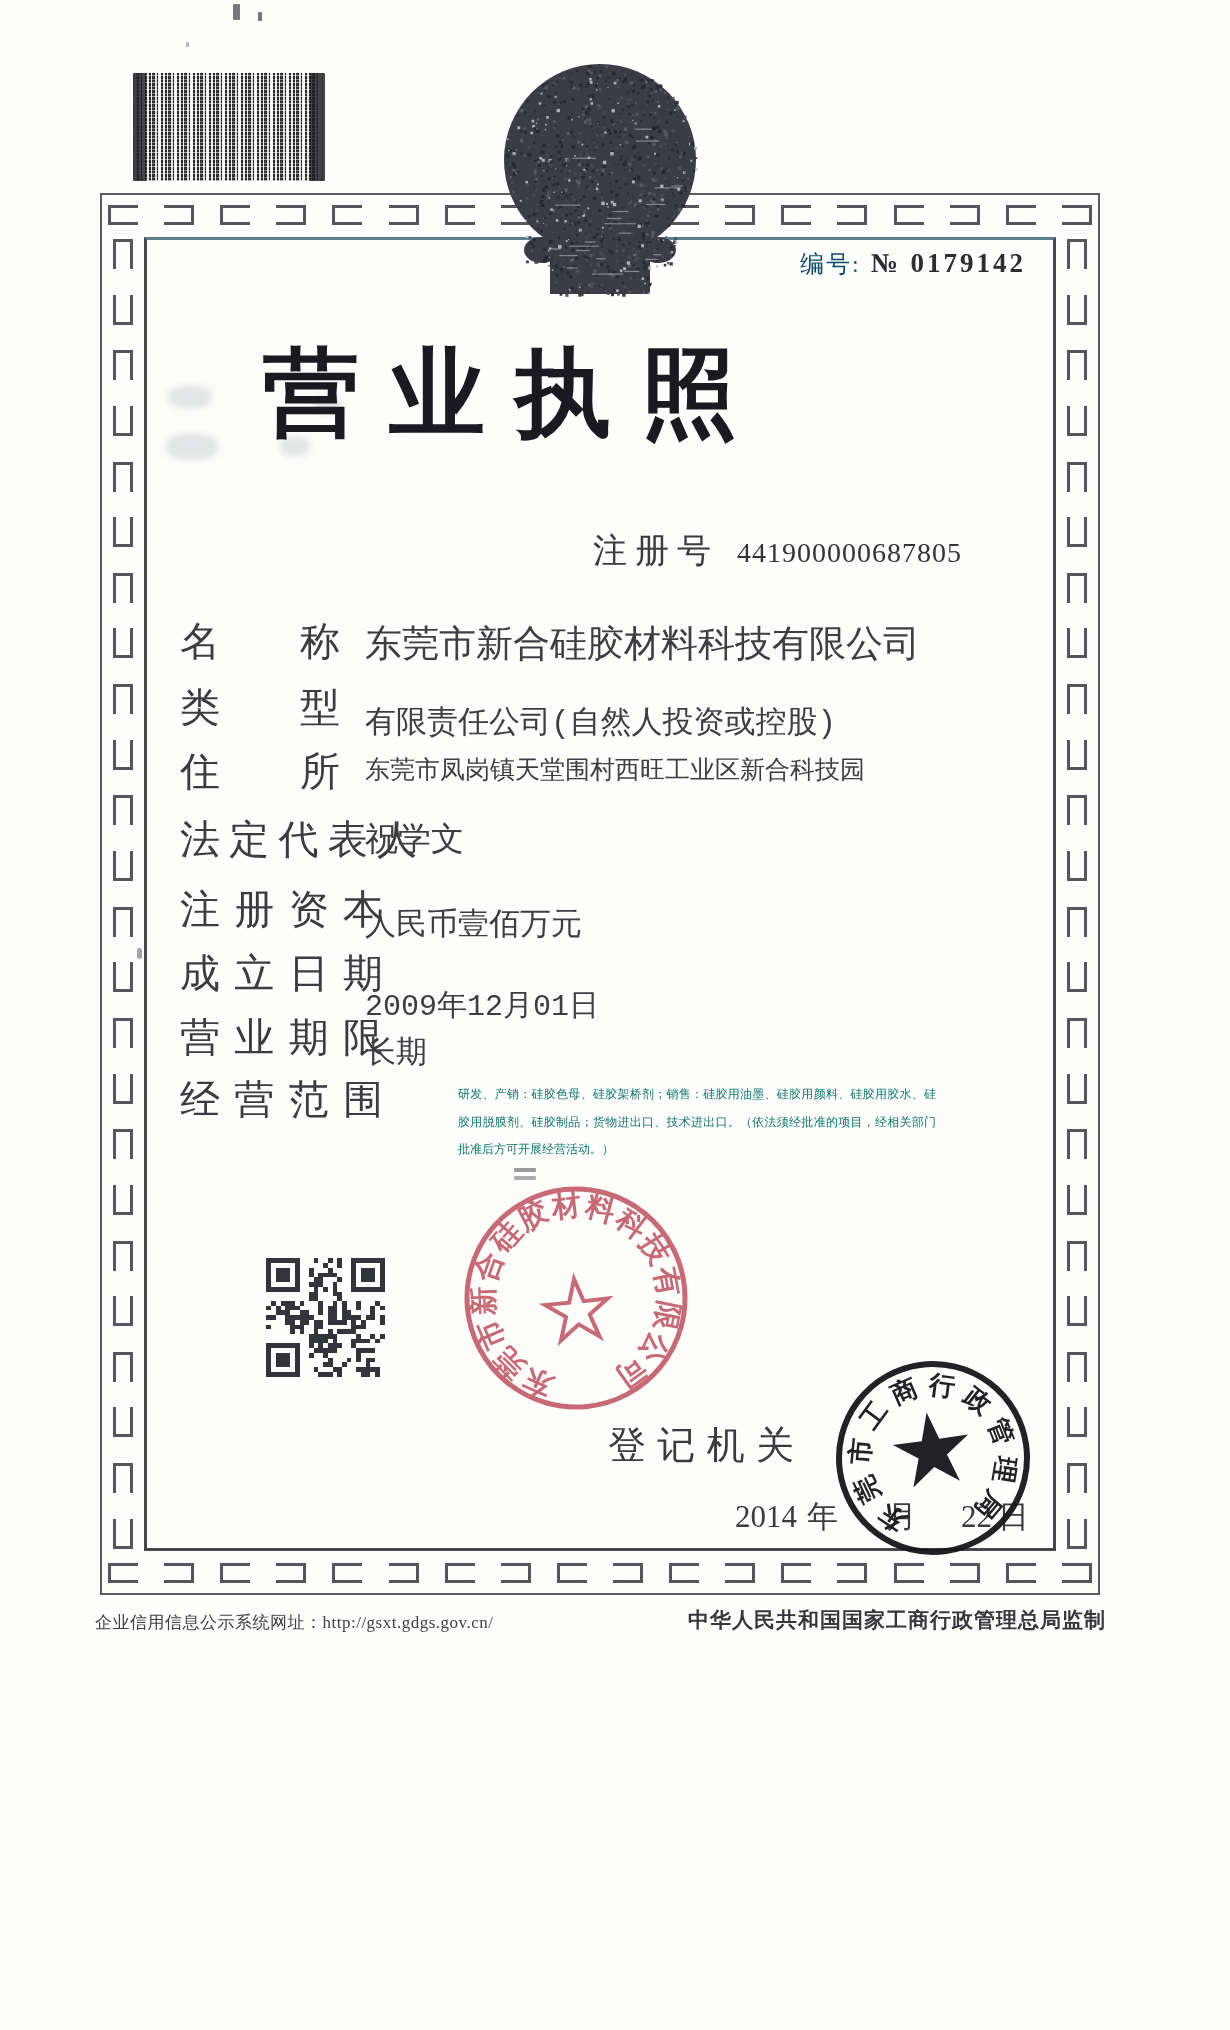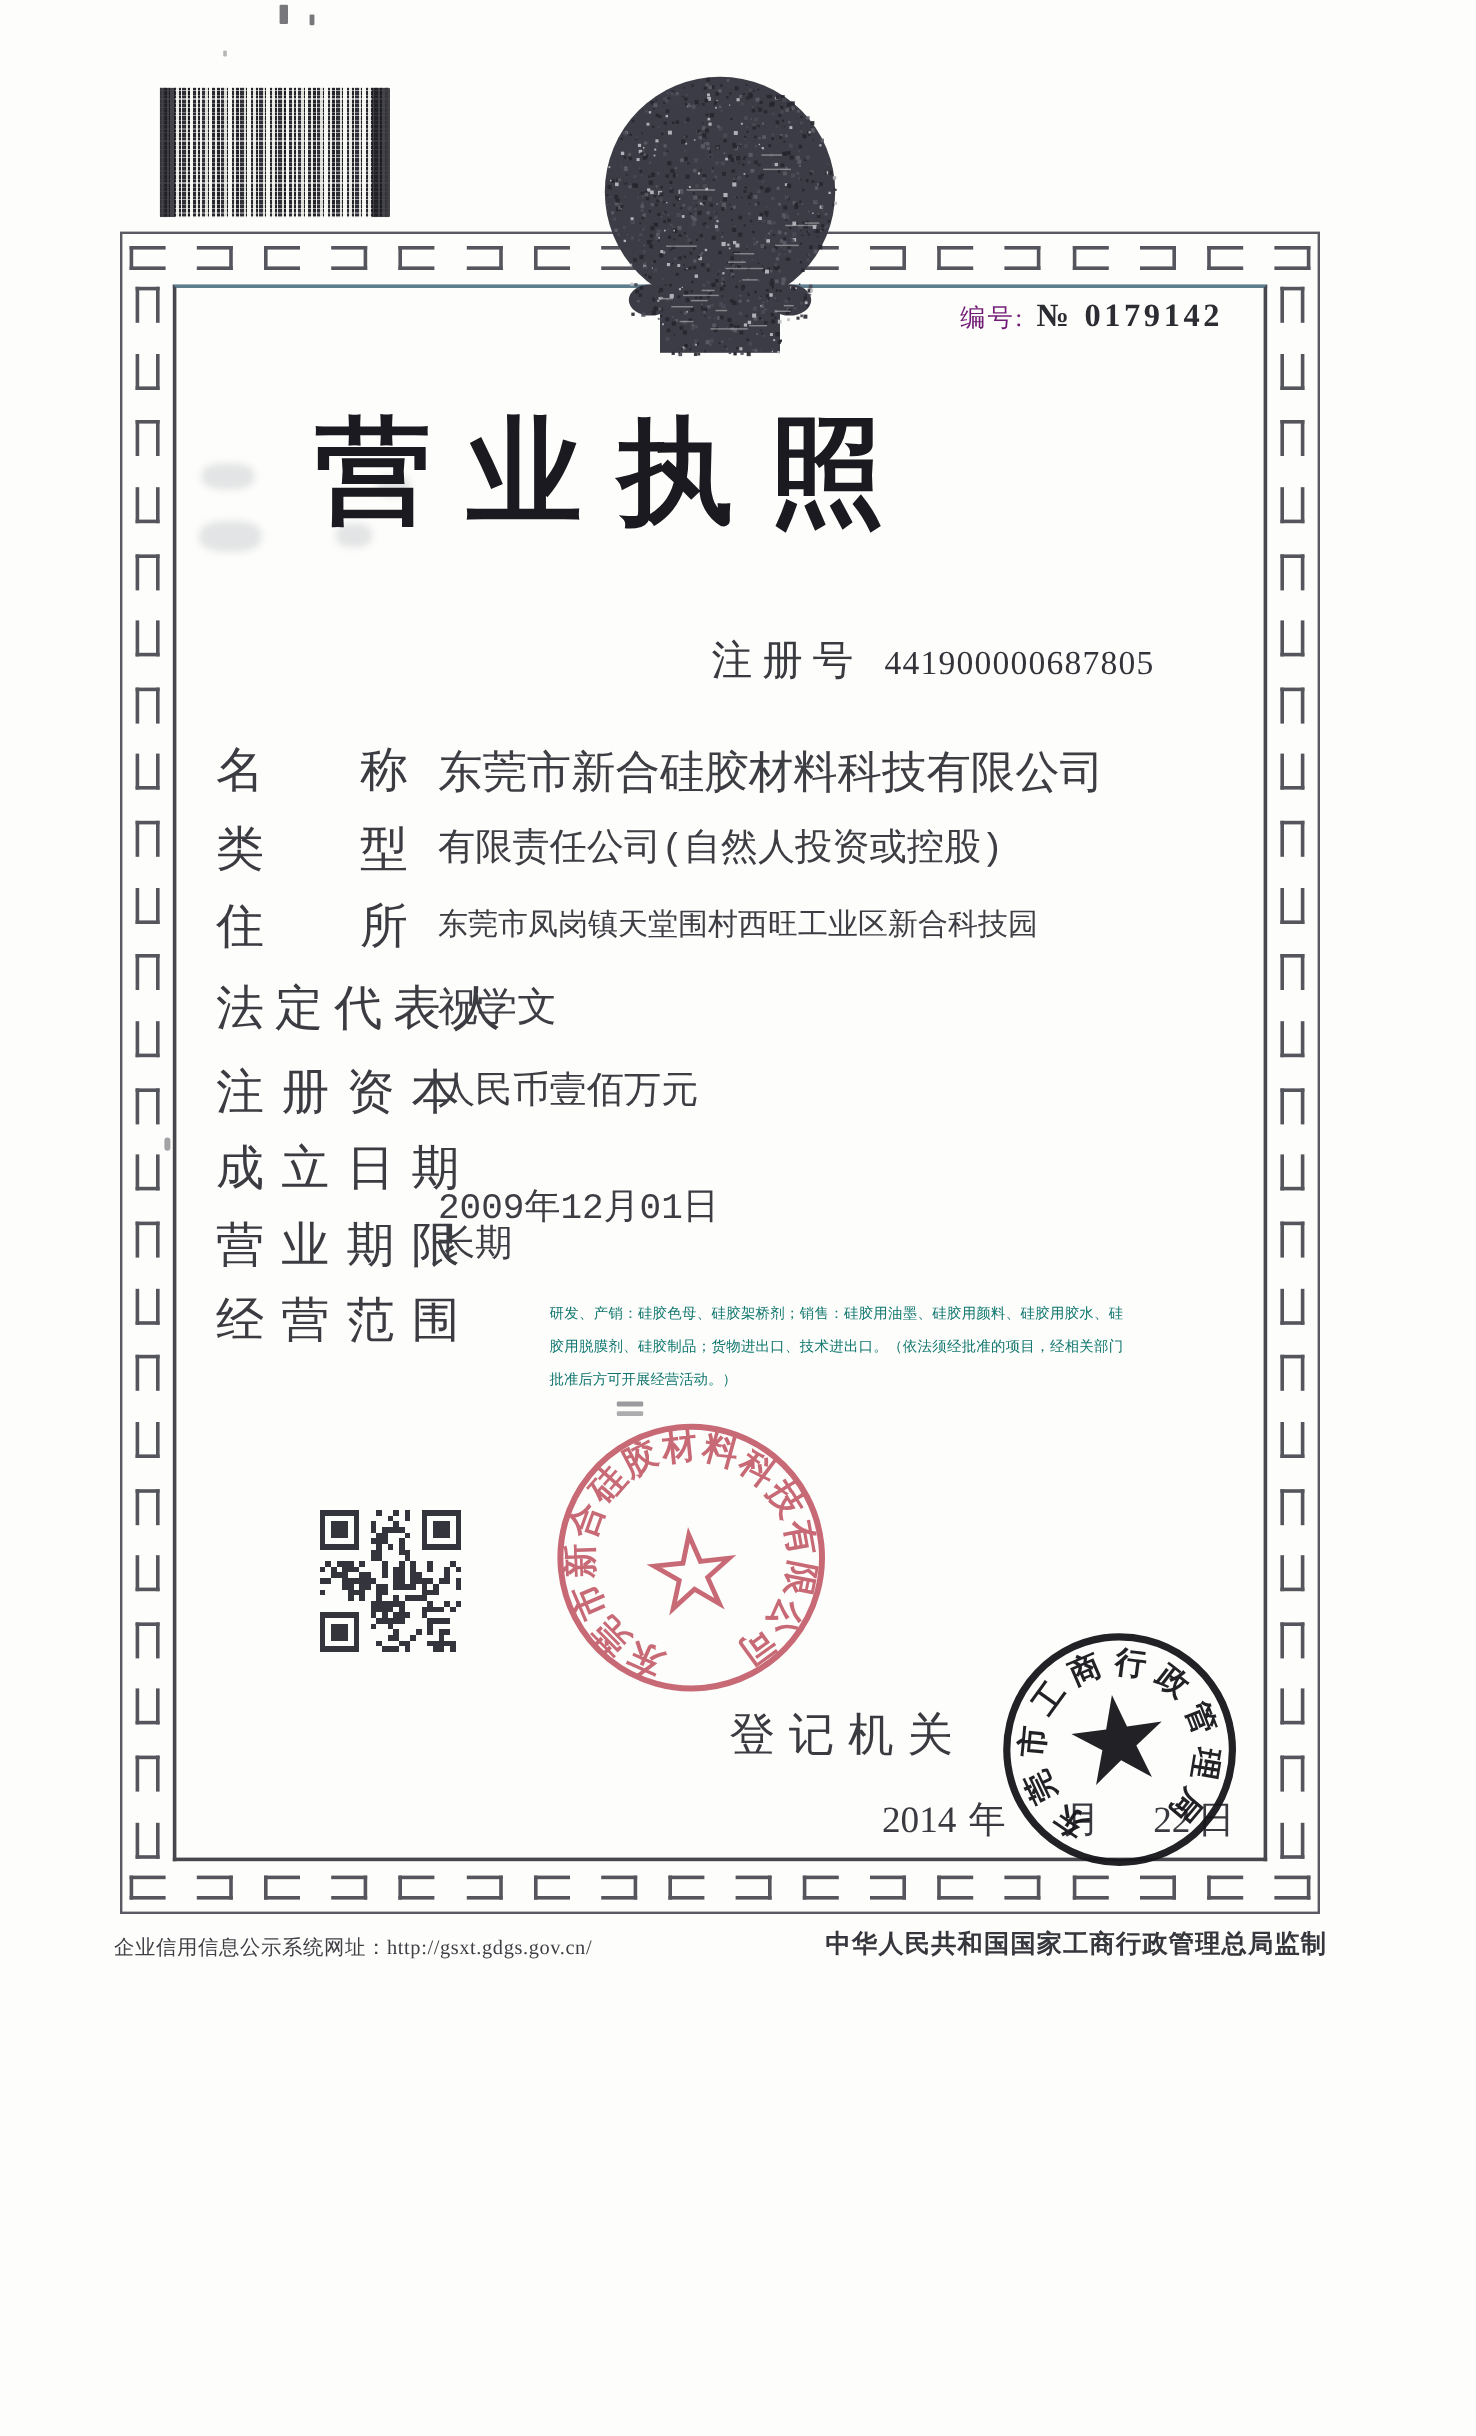--- a/index.html
+++ b/index.html
@@ -27,33 +27,33 @@
   .mh{width:30px;height:20px;} .mv{width:20px;height:30px;}
   .ol{border-left:none!important;} .or{border-right:none!important;}
   .ot{border-top:none!important;} .ob{border-bottom:none!important;}
   
   #emblem{position:absolute;left:492px;top:58px;z-index:3;filter:blur(.5px);}
   #qr{position:absolute;left:257px;top:1249px;filter:blur(.3px);}
   #seal-red{position:absolute;left:456px;top:1178px;z-index:5;filter:blur(.35px);opacity:.93;}
   #seal-black{position:absolute;left:828px;top:1353px;z-index:6;filter:blur(.3px);opacity:.95;}
   
   .serial{position:absolute;left:800px;top:248px;z-index:2;display:flex;align-items:baseline;gap:10px;}
-  .serial-label{font-size:21px;color:#701a75;letter-spacing:2px;}
+  .serial-label{font-size:24px;color:#0c4a6e;letter-spacing:2px;}
   .serial-no{font-size:27px;font-weight:700;letter-spacing:3px;color:#2c2c33;}
   .title{position:absolute;left:150px;top:330px;width:700px;margin:0;text-align:center;z-index:2;
          font-family:"Liberation Sans", sans-serif;font-weight:900;font-size:96px;letter-spacing:30px;text-indent:30px;
          color:#232329;filter:blur(.4px) contrast(1.1);}
   .regno{position:absolute;left:593px;top:528px;z-index:2;display:flex;align-items:baseline;}
   .regno-label{display:flex;justify-content:space-between;width:118px;font-size:34px;color:#3a3a41;}
   .regno-val{margin-left:26px;font-size:28px;letter-spacing:1px;color:#33333a;}
   .row{position:absolute;left:180px;z-index:2;}
   .jlabel{display:flex;justify-content:space-between;font-size:40px;color:#3b3b42;}
   .w2{width:160px;} .w4{width:203px;} .w5{width:237px;}
   .val{position:absolute;left:185px;top:5px;white-space:nowrap;color:#3d3d44;font-family:Liberation Mono, monospace;}
-  .v38{font-size:37px;} .v31{font-size:31px;} .v27{font-size:25px;top:9px;}
+  .v38{font-size:37px;} .v31{font-size:31px;margin-top:16px;} .v27{font-size:25px;top:9px;}
   .v33{font-size:33px;} .v30{font-size:30px;top:7px;margin-top:32px;}
   .scope{position:absolute;left:278px;top:9px;width:478px;white-space:normal;
          font-size:12px;line-height:27.5px;color:#0f766e;text-align:justify;}
   .registry{position:absolute;left:608px;top:1420px;z-index:2;}
   .registry .jlabel{width:186px;font-size:38px;color:#3a3a41;}
   .dateline{position:absolute;left:735px;top:1496px;z-index:2;font-size:31px;color:#3a3a41;white-space:nowrap;}
   .dateline .gap1{margin-left:10px;} .dateline .gap2{margin-left:48px;}
   .dateline .gap3{margin-left:44px;} .dateline .gap4{margin-left:6px;}
   .footer-left{position:absolute;left:95px;top:1611px;font-size:17px;color:#3f3f46;letter-spacing:.5px;}
   .footer-right{position:absolute;left:688px;top:1606px;font-size:21px;font-weight:600;color:#36363d;letter-spacing:1px;}

